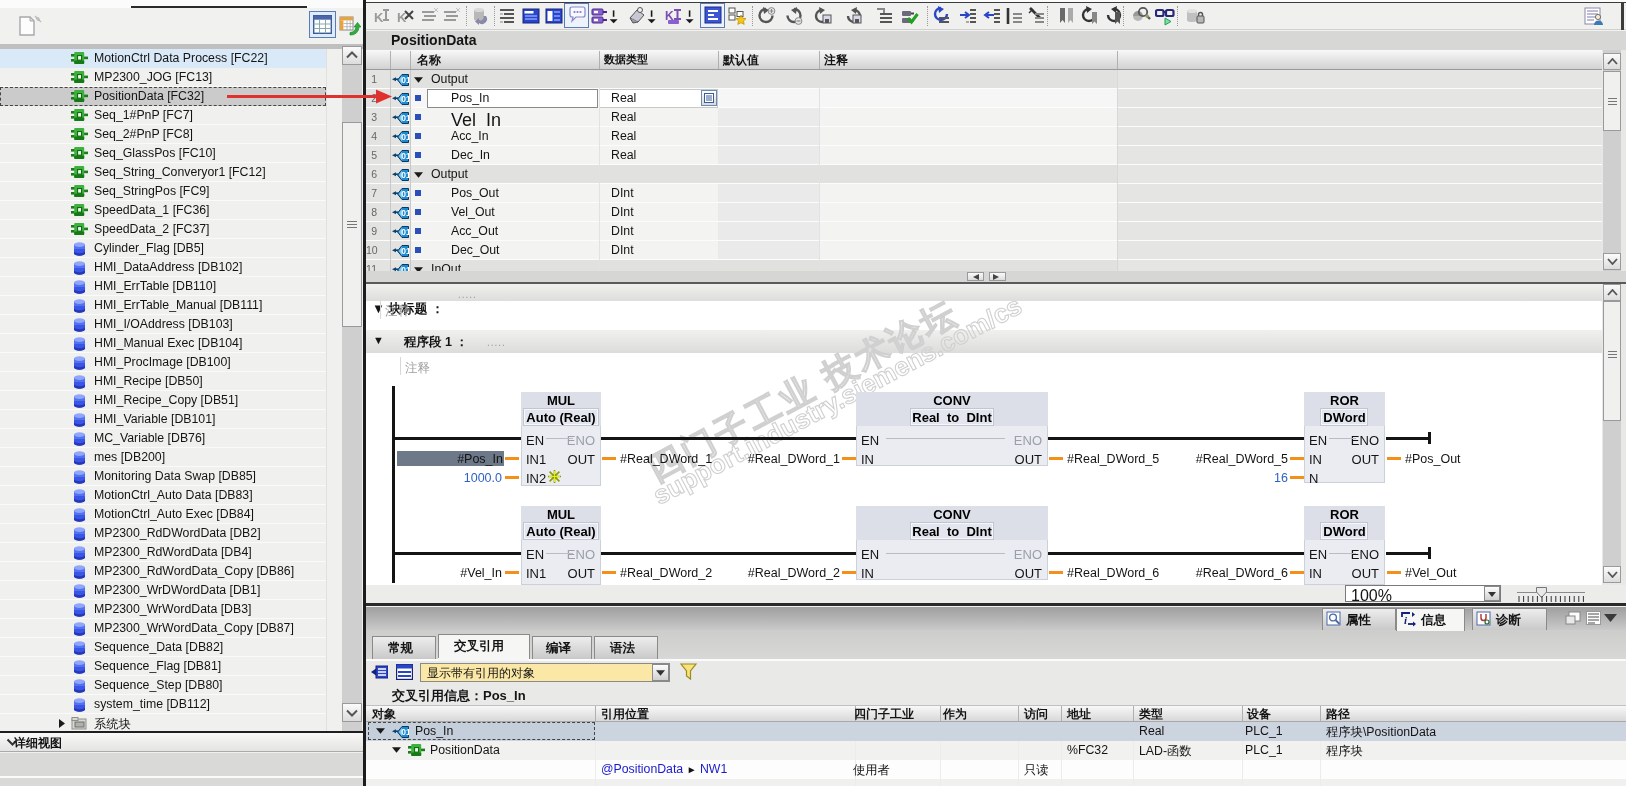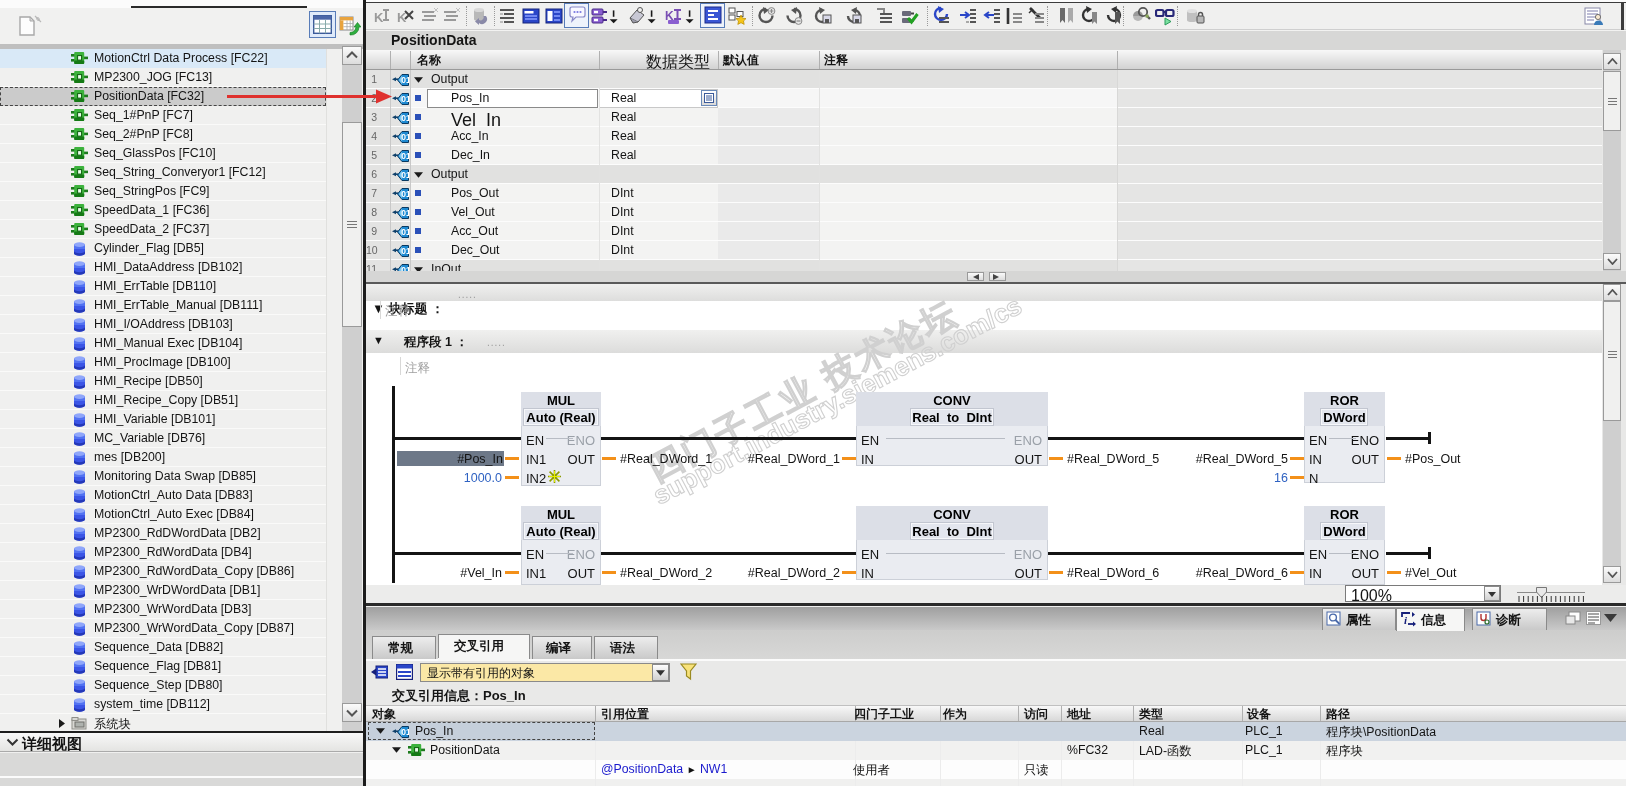--- a/index.html
+++ b/index.html
@@ -358,21 +358,21 @@
   </svg>
 <div style="left:342px;top:703px;width:20px;height:19px;background:linear-gradient(#fbfbfb,#dcdcdc);border:1px solid #9a9a9a;"></div>
 <svg style="position:absolute;left:346px;top:709px" width="12" height="8" viewBox="0 0 12 8">
     <path d="M1 1.5 L6 6.5 L11 1.5" fill="none" stroke="#555" stroke-width="2"></path>
   </svg>
 <div style="left:0;top:731px;width:363px;height:2px;background:#1e1e1e;"></div>
 <div style="left:0;top:733px;width:363px;height:19px;background:linear-gradient(#f8f8f8,#e4e4e2);border-bottom:1px solid #aaa;"></div>
 <svg style="position:absolute;left:6px;top:738px" width="13" height="9" viewBox="0 0 13 9">
     <path d="M1.5 1.5 L6.5 6.5 L11.5 1.5" fill="none" stroke="#333" stroke-width="2"></path>
   </svg>
-<div class="t" style="left:22px;top:735px;font-size:15px;font-weight:bold;">详细视图</div>
+<div class="t" style="left:14px;top:735px;font-size:12px;font-weight:bold;">详细视图</div>
 <div style="left:0;top:753px;width:363px;height:33px;background:#d9d9d8;"></div>
 <div style="left:0;top:776px;width:363px;height:2px;background:#fbfbfb;"></div>
 <div style="left:363px;top:0;width:3px;height:786px;background:#1c1c1c;"></div>
 <div style="left:366px;top:0;width:1260px;height:2px;background:#fcfcfc;"></div>
 <div style="left:366px;top:2px;width:1260px;height:1.5px;background:#3c3c3c;"></div>
 <div style="left:366px;top:3px;width:1260px;height:27px;background:#f0f0ef;border-bottom:1px solid #cfcfcf;"></div>
 <div style="left:1621px;top:3px;width:3px;height:27px;background:#3c3c3c;"></div>
 <svg style="position:absolute;left:373px;top:6px" width="20" height="20" viewBox="0 0 20 20">
     <text x="1" y="16" font-size="13" font-weight="bold" fill="#9a9a9a" font-family="Liberation Sans">K</text>
     <path d="M10 4 l6 0 M13 4 l0 10 M10 14 l6 0" stroke="#9a9a9a" stroke-width="2" fill="none"></path>
@@ -589,21 +589,21 @@
 <div style="left:366px;top:30px;width:1260px;height:20px;background:#d7d7d6;border-top:1px solid #f2f2f1;"></div>
 <div class="t" style="left:391px;top:32px;font-size:14px;font-weight:bold;">PositionData</div>
 <div style="left:366px;top:50px;width:1236px;height:20px;background:linear-gradient(#f8f8f8,#d2d2d2);border-bottom:1px solid #9a9a9a;"></div>
 <div style="left:390px;top:51px;width:1px;height:18px;background:#b0b0b0;"></div>
 <div style="left:410px;top:51px;width:1px;height:18px;background:#b0b0b0;"></div>
 <div style="left:599px;top:51px;width:1px;height:18px;background:#b0b0b0;"></div>
 <div style="left:718px;top:51px;width:1px;height:18px;background:#b0b0b0;"></div>
 <div style="left:819px;top:51px;width:1px;height:18px;background:#b0b0b0;"></div>
 <div style="left:1117px;top:51px;width:1px;height:18px;background:#b0b0b0;"></div>
 <div class="t" style="left:417px;top:52px;font-size:12px;font-weight:bold;">名称</div>
-<div class="t" style="left:604px;top:52px;font-size:16px;font-weight:normal;margin-left:42px;">数据类型</div>
+<div class="t" style="left:604px;top:52px;font-size:11px;font-weight:bold;">数据类型</div>
 <div class="t" style="left:723px;top:52px;font-size:12px;font-weight:bold;">默认值</div>
 <div class="t" style="left:824px;top:52px;font-size:12px;font-weight:bold;">注释</div>
 <div style="left:366px;top:70px;width:44px;height:19px;background:#e3e3e2;"></div>
 <div style="left:410px;top:70px;width:1192px;height:19px;background:#e1e1e0;"></div>
 <div style="left:1117px;top:70px;width:485px;height:19px;background:#e5e5e4;"></div>
 <div style="left:366px;top:88px;width:1236px;height:1px;background:#fcfcfc;"></div>
 <div style="left:366px;top:73px;width:11px;font-size:10.5px;color:#666;text-align:right;">1</div>
 <svg style="position:absolute;left:392px;top:74px" width="17" height="12" viewBox="0 0 17 12">
     <path d="M0 5.2 L4 3.2 L4 7.2 Z" fill="#10406a"></path>
     <rect x="3" y="4.4" width="3" height="1.6" fill="#10406a"></rect>

